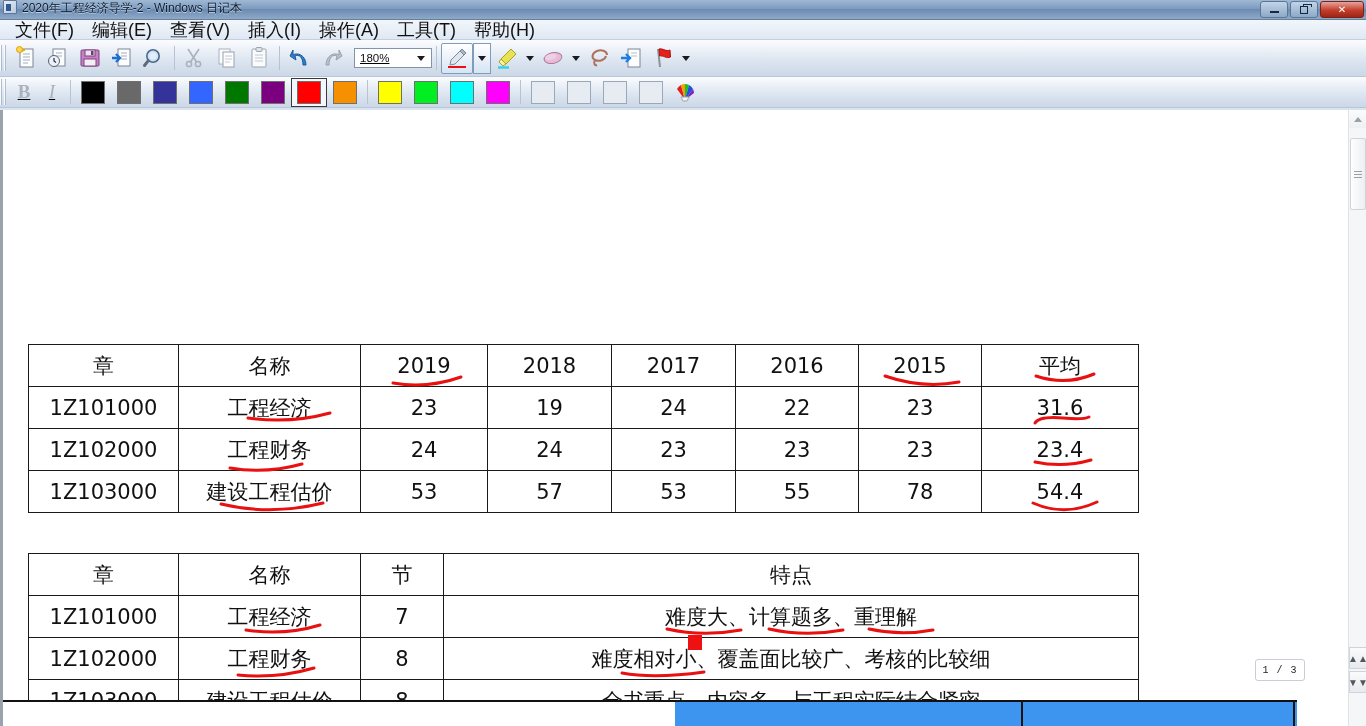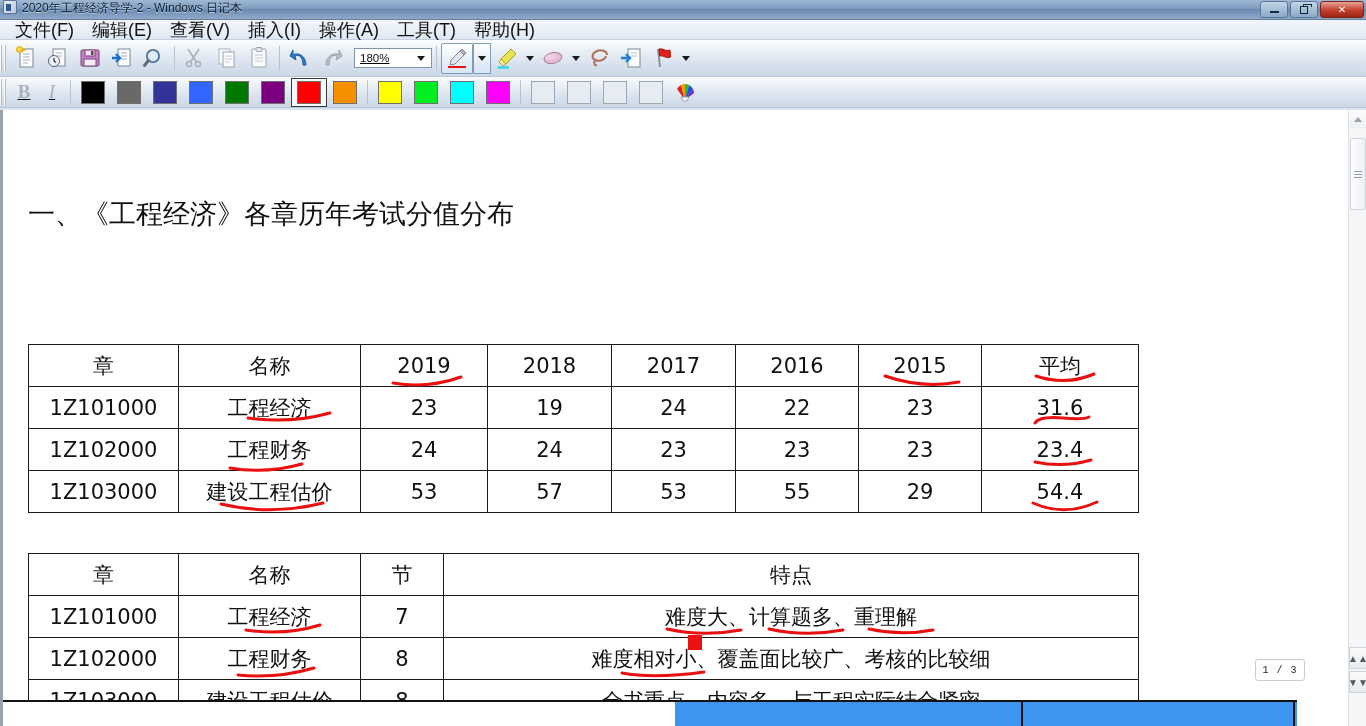--- a/index.html
+++ b/index.html
@@ -445,21 +445,20 @@
         <path d="M12 20 L16 5 A10 10 0 0 1 20 9 z" fill="#2050e0"></path>
         <path d="M12 20 L20 9 A10 10 0 0 1 21 13 z" fill="#8020c0"></path>
         <path d="M8 17 L16 17 L14 21 L10 21 z" fill="#f2f4f7" stroke="#9aa5b1"></path>
       </svg>
     </div>
   </div>
 
   <div class="canvas-area">
     <div class="page">
 
-      <div class="doc-heading">一、《工程经济》各章历年考试分值分布</div>
 
       <table class="doc-table" id="table1">
         <colgroup>
           <col style="width:150px">
             <col style="width:182px">
             <col style="width:127px">
             <col style="width:124px">
           <col style="width:124px">
             <col style="width:123px">
             <col style="width:123px">
@@ -568,21 +567,21 @@
                 <svg width="110" height="16">
                       <path d="M2 6 Q52 18 104 5" stroke="#e81010" stroke-width="3" fill="none" stroke-linecap="round"></path>
                     </svg>
               </span>
             </span>
           </td>
           <td>53</td>
           <td>57</td>
           <td>53</td>
           <td>55</td>
-          <td>29</td>
+          <td>78</td>
           <td>
             <span class="cell-inner">
               <span>54.4</span>
               <span class="ink" style="left:-6px;top:19px">
                 <svg width="70" height="18">
                       <path d="M2 4 Q34 18 66 3" stroke="#e81010" stroke-width="3" fill="none" stroke-linecap="round"></path>
                     </svg>
               </span>
             </span>
           </td>

